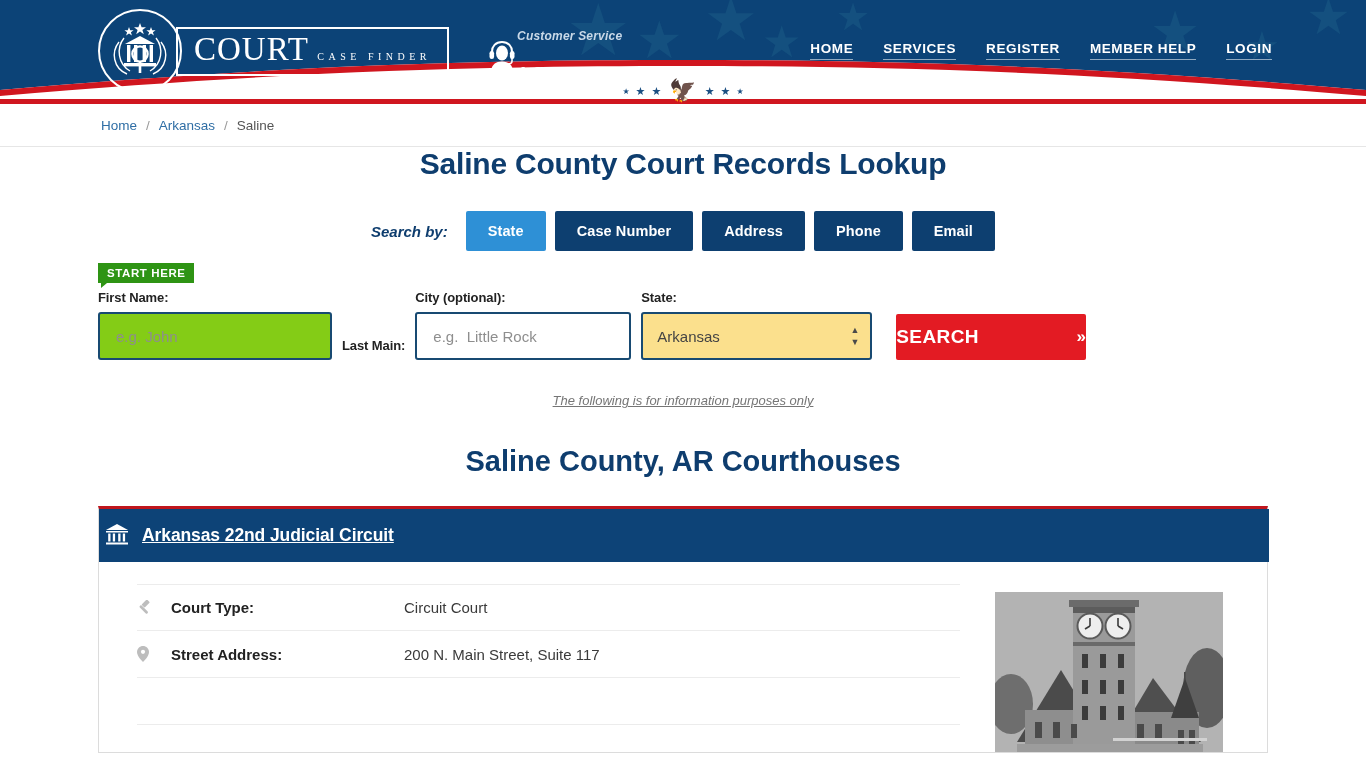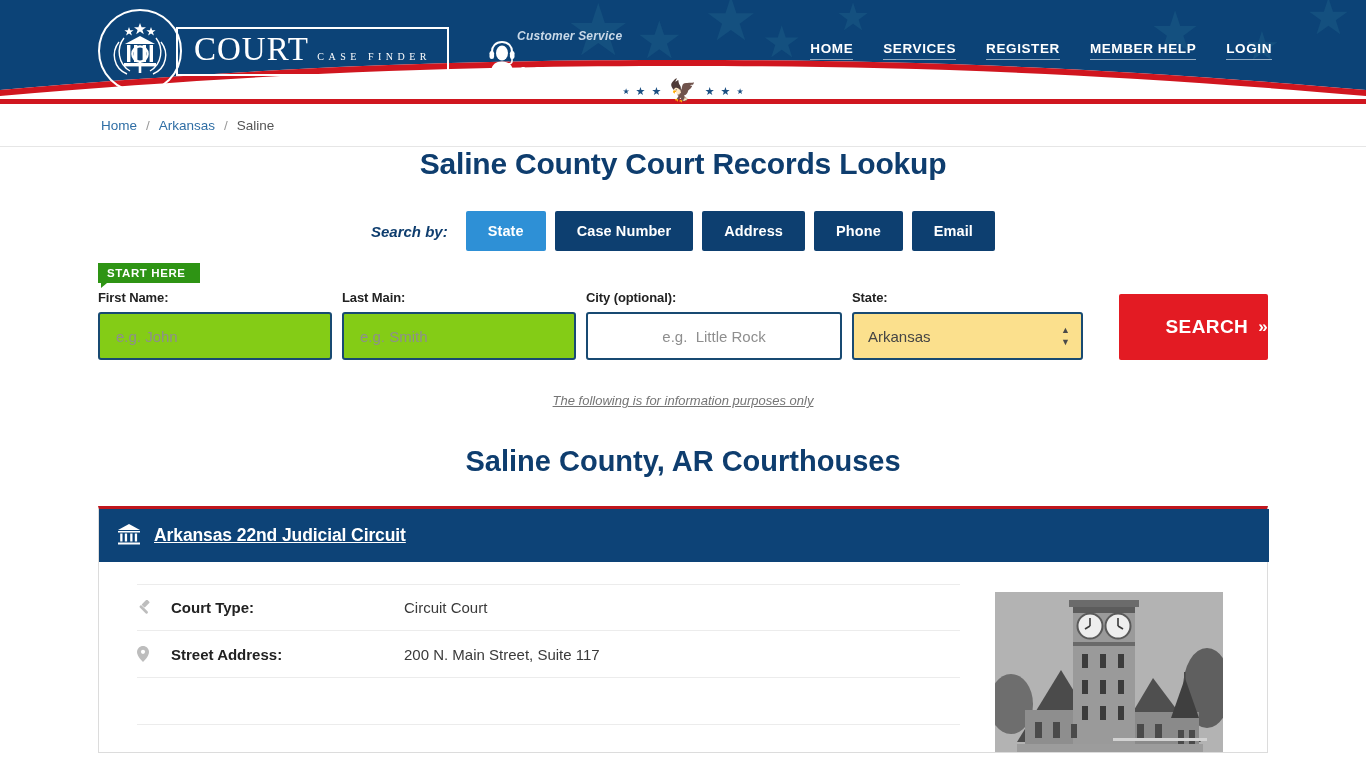--- a/index.html
+++ b/index.html
@@ -118,21 +118,21 @@
     background: #0d3f70; border: none; cursor: pointer;
     height: 40px; padding: 0 22px; border-radius: 2px;
     letter-spacing: .1px;
   }
   .tab-btn.active { background: #2e90d6; }
 
   .start-here-wrap { margin-left: 98px; margin-top: 12px; position: relative; height: 20px; }
   .start-here {
     display: inline-block; background: #2e9414; color: #fff;
     font-size: 11.5px; font-weight: bold; letter-spacing: .6px;
-    padding: 4px 14px 4px 9px; position: relative;
+    padding: 4px 8px 4px 9px; position: relative;
   }
   .start-here:after {
     content: ""; position: absolute; left: 3px; bottom: -5px;
     border-left: 6px solid #2e9414; border-bottom: 5px solid transparent;
   }
 
   .form-row {
     margin-top: 7px; padding: 0 98px;
     display: flex; align-items: flex-end; gap: 10px;
   }
@@ -144,45 +144,45 @@
   .field-input {
     height: 48px; border: 2px solid #184a72; border-radius: 3px;
     font-family: "Liberation Sans", sans-serif; font-size: 15px;
     padding: 0 16px; color: #333; outline: none;
   }
   .field-input.yellow { background: #84cc16; }
   .field-input.white { background: #ffffff; }
   .field-input::placeholder { color: #8e8e8e; }
   .f-first { width: 234px; }
   .f-last  { width: 234px; }
-  .f-city  { width: 256px; text-align: center; }
+  .f-city  { width: 216px; }
 
   .select-wrap { position: relative; }
   .state-select {
     -webkit-appearance: none; appearance: none;
     width: 231px; height: 48px;
     border: 2px solid #184a72; border-radius: 3px;
     background: #fbe08d; color: #444;
     font-family: "Liberation Sans", sans-serif; font-size: 15px;
     padding: 0 34px 0 14px; outline: none; cursor: pointer;
   }
   .sel-arrows {
     position: absolute; right: 13px; top: 50%; transform: translateY(-50%);
     display: flex; flex-direction: column; gap: 3px;
     pointer-events: none; color: #4a4a4a; line-height: 1;
   }
   .sel-arrows span { font-size: 9px; }
 
   .search-btn {
-    margin-left: 26px;
-    width: 190px; height: 66px;
+    margin-left: 14px;
+    width: 190px; height: 46px;
     background: #e31b23; color: #fff; border: none; border-radius: 2px;
     font-size: 19px; font-weight: bold; letter-spacing: .4px;
     cursor: pointer; display: flex; align-items: center;
-    justify-content: flex-end; gap: 10px;
+    justify-content: space-between; gap: 10px;
   }
   .search-btn .chev { font-size: 17px; }
 
   .disclaimer {
     text-align: center; color: #757575;
     font-size: 13px; font-style: italic; margin-top: 33px; text-decoration: underline;
   }
 
   .section-title {
     text-align: center; color: #0e3d6e;
@@ -191,21 +191,21 @@
 
   
   .court-card {
     margin: 28px 98px 0 98px;
     border: 1px solid #dcdcdc;
     border-top: 3px solid #c0161d;
     background: #fff;
   }
   .card-head {
     background: #0d4377; height: 53px;
-    display: flex; align-items: center; padding-left: 18px;
+    display: flex; align-items: center; padding-left: 6px;
     width: 1170px;
   }
   .bank-icon { color: #fff; font-size: 22px; line-height: 1; margin-right: 13px; }
   .card-title {
     color: #ffffff; font-size: 17.5px; font-weight: bold;
     text-decoration: underline; cursor: pointer; letter-spacing: -.1px;
   }
   .card-body { display: flex; padding: 22px 38px 0 38px; }
   .detail-list { flex: 1; max-width: 823px; }
   .detail-row {
@@ -346,21 +346,20 @@
 </div>
 
 <form class="form-row">
   <div class="field">
     <label class="field-label">First Name:</label>
     <input class="field-input yellow f-first" type="text" placeholder="e.g. John" style="">
   </div>
 
   <div class="field">
     <label class="field-label">Last Main:</label>
-    <input class="field-input yellow f-last" type="text" placeholder="e.g. Smith" style="">
   </div>
 
   <div class="field">
     <label class="field-label">City (optional):</label>
     <input class="field-input white f-city" type="text" placeholder="e.g.  Little Rock" style="">
   </div>
 
   <div class="field">
     <label class="field-label">State:</label>
     <span class="select-wrap">

